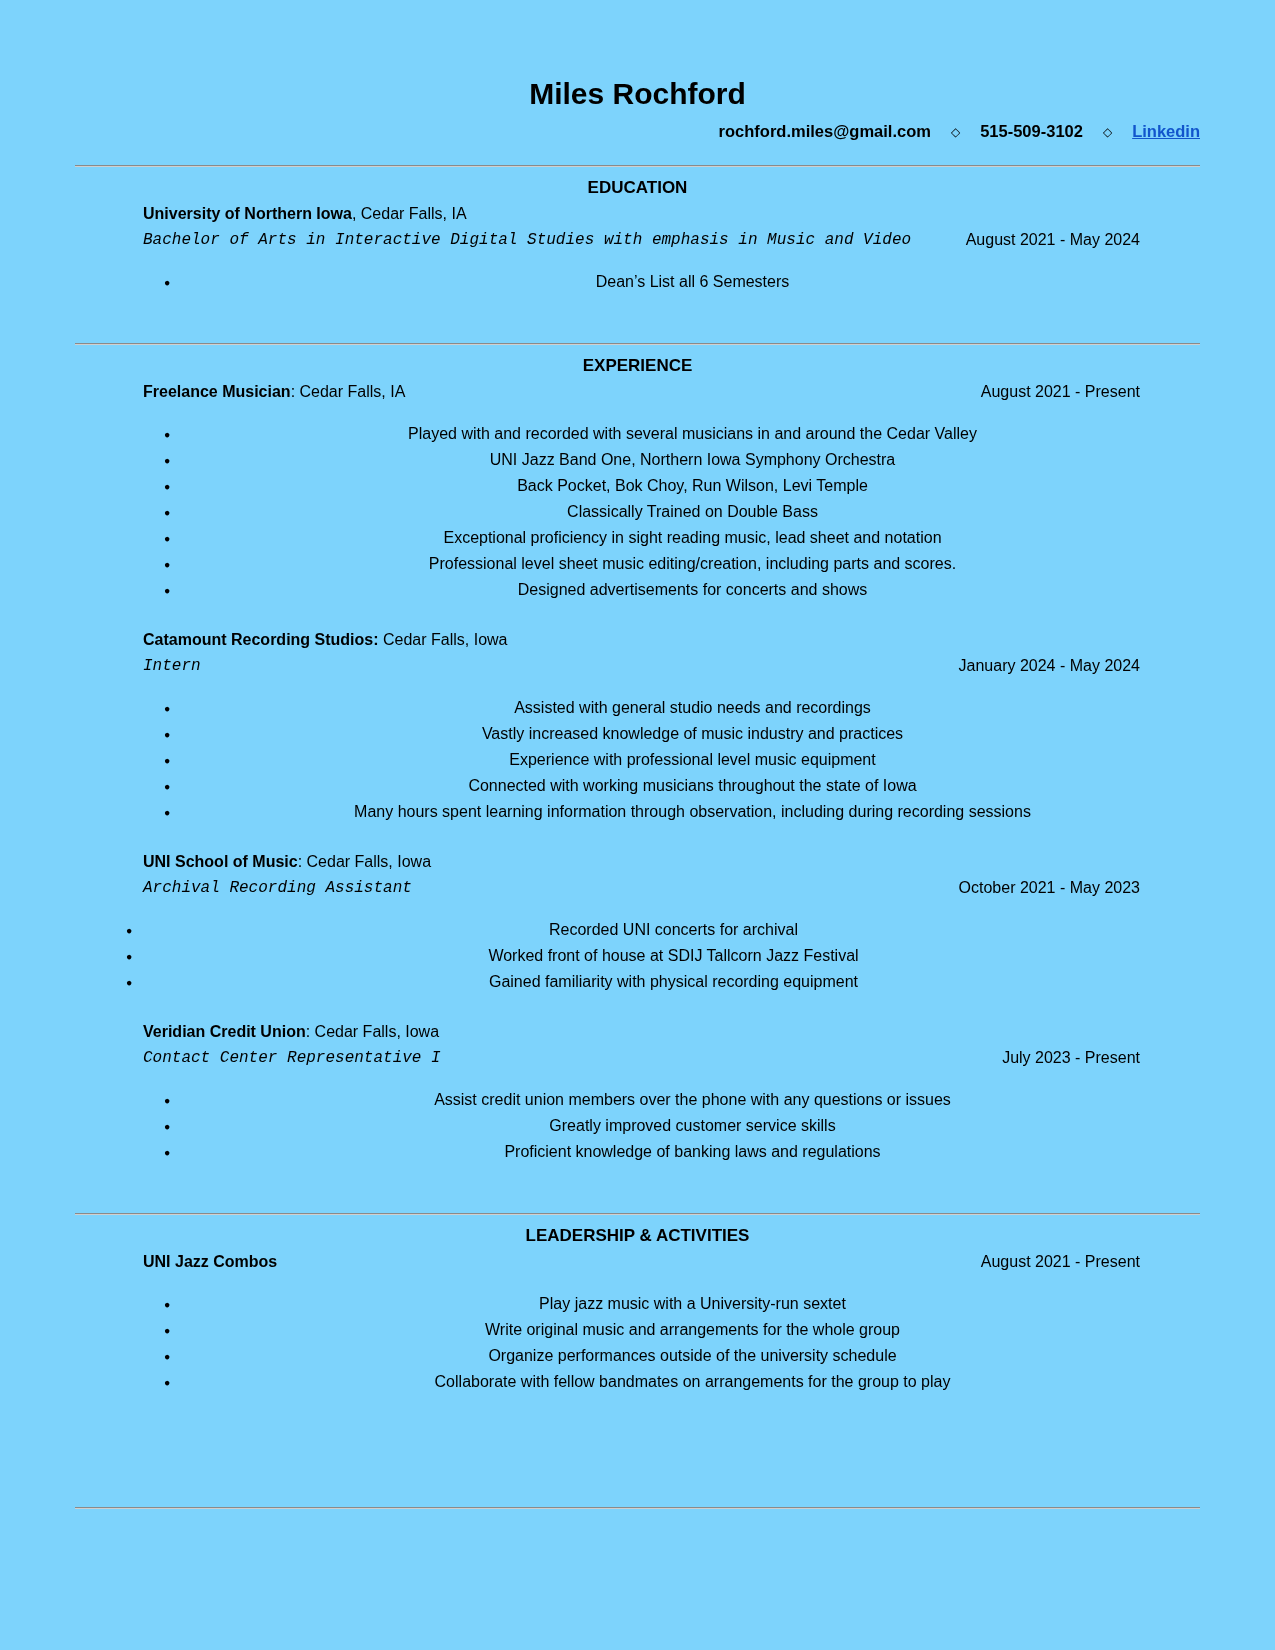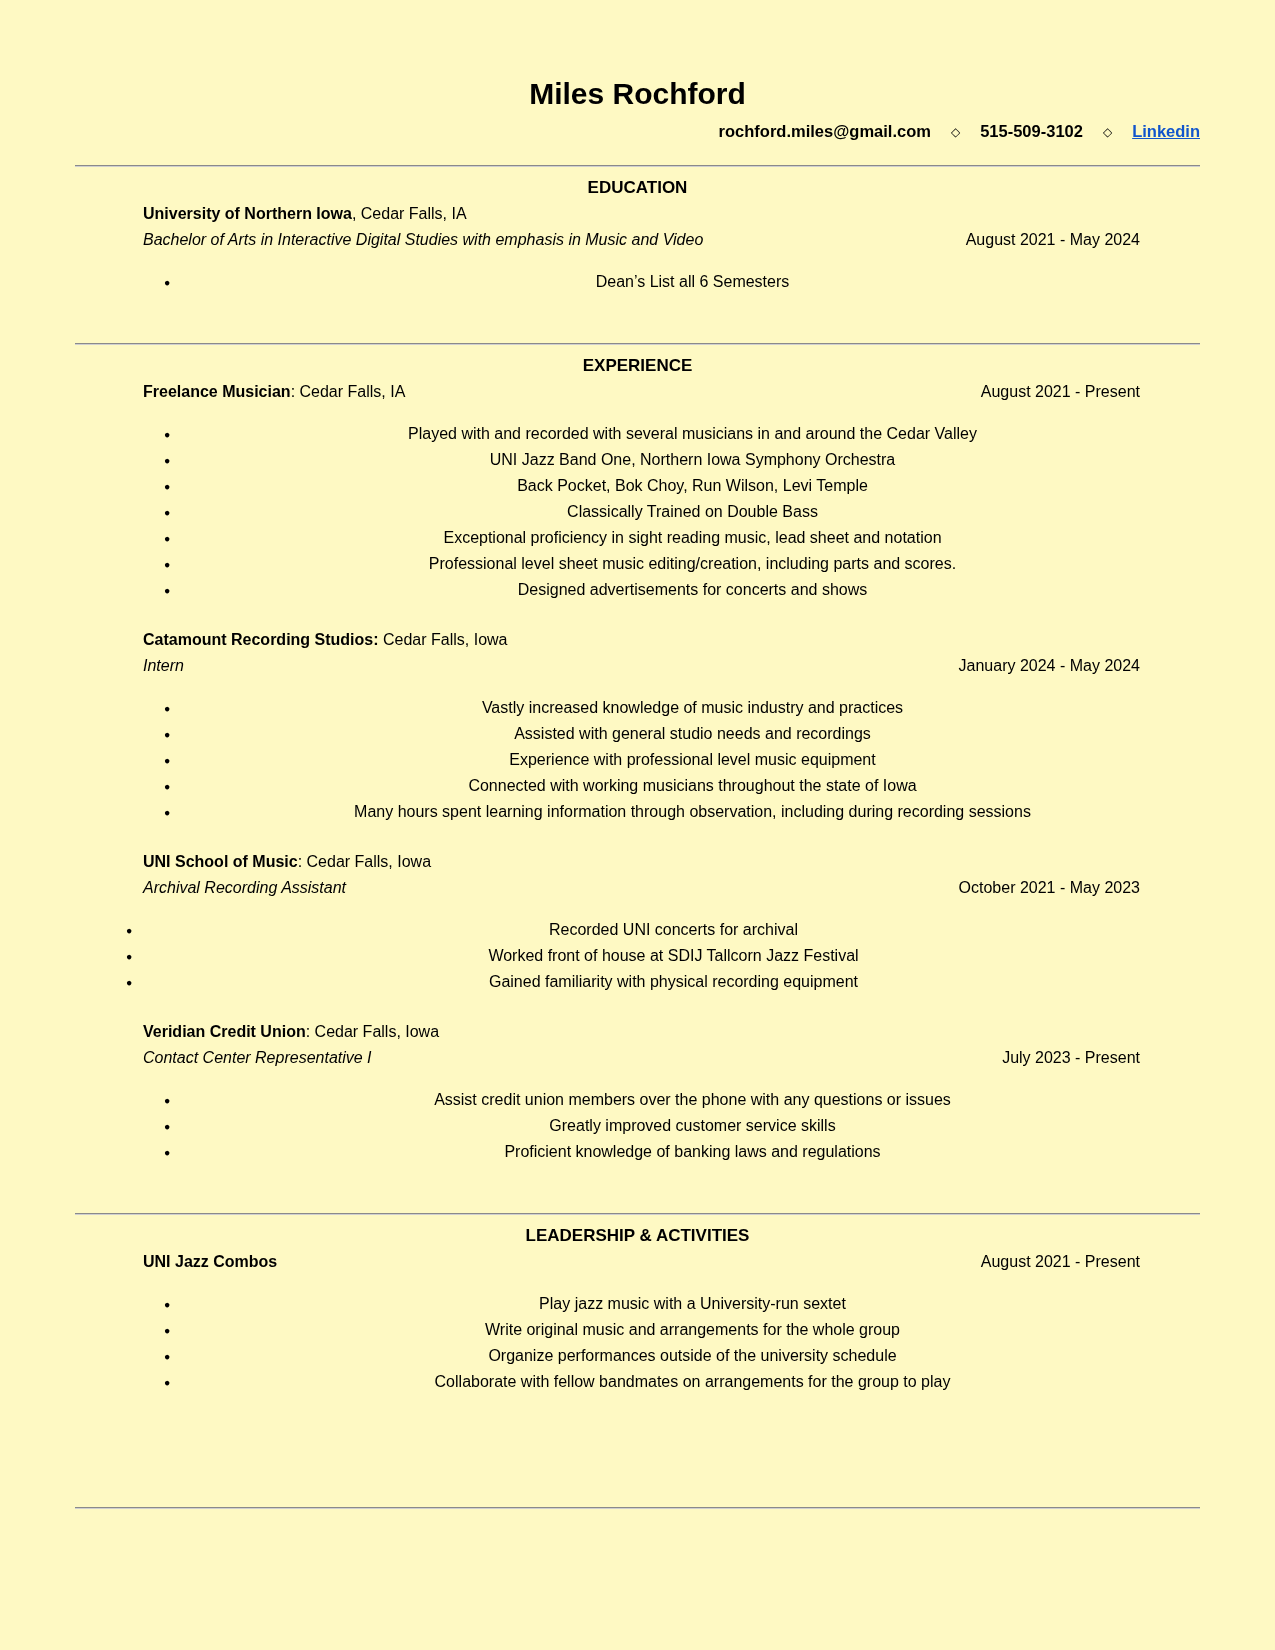--- a/index.html
+++ b/index.html
@@ -2,41 +2,41 @@
 <html><head>
 <meta charset="utf-8">
 <style>
   * { box-sizing: border-box; }
   html, body { margin: 0; padding: 0; background: #ffffff; }
   .page {
     width: 1275px; height: 1650px;
     padding: 76px 75px 0 75px;
     font-family: "Liberation Sans", sans-serif;
     color: #000;
-    background: #fef9c3;
+    background: #7dd3fc;
     overflow: hidden;
   }
   .name { text-align: center; font-size: 30px; font-weight: 700; line-height: 36px; }
   .contact {
     margin-top: 8px; text-align: right;
     font-size: 16.5px; font-weight: 700; line-height: 22px;
   }
   .contact .diamond { font-weight: 400; font-size: 12px; margin: 0 20px; vertical-align: 1px; }
   .contact a.link { color: #1155cc; text-decoration: underline; cursor: pointer; }
 
   .hrule { height: 2px; background: #8a8a8a; border-bottom: 1px solid #cfcfcf; }
   .section { margin-top: 48px; text-align: center; }
   .section.first { margin-top: 22px; }
   .section-title { margin-top: 8px; font-size: 17px; font-weight: 700; line-height: 26px; }
 
   .entry { margin-left: 68px; font-size: 16px; }
   .entry + .entry { margin-top: 24px; }
   .line { display: flex; line-height: 26px; }
   .b { font-weight: 700; }
-  .i { font-style: italic; }
+  .i { font-style: italic; font-family: Liberation Mono, monospace; }
   .date { margin-left: auto; padding-left: 10px; margin-right: 60px; white-space: nowrap; }
 
   ul.bullets { list-style: none; margin: 16px; padding: 0; }
   ul.bullets li {
     position: relative; padding-left: 37px; margin-left: 5px; line-height: 26px;
   }
   ul.bullets li::before {
     content: "●"; position: absolute; left: 0; top: 0;
     font-size: 10.5px; line-height: 26px;
   }
@@ -90,22 +90,22 @@
         </div>
         <div class="entry">
           <div class="line">
             <span><span class="b">Catamount Recording Studios:</span><span> Cedar Falls, Iowa</span></span>
           </div>
           <div class="line">
             <span class="i">Intern</span>
             <span class="date">January 2024 - May 2024</span>
           </div>
           <ul class="bullets">
+            <li>Assisted with general studio needs and recordings</li>
             <li>Vastly increased knowledge of music industry and practices</li>
-            <li>Assisted with general studio needs and recordings</li>
             <li>Experience with professional level music equipment</li>
             <li>Connected with working musicians throughout the state of Iowa</li>
             <li>Many hours spent learning information through observation, including during recording sessions</li>
           </ul>
         </div>
         <div class="entry">
           <div class="line">
             <span><span class="b">UNI School of Music</span><span>: Cedar Falls, Iowa</span></span>
           </div>
           <div class="line">

